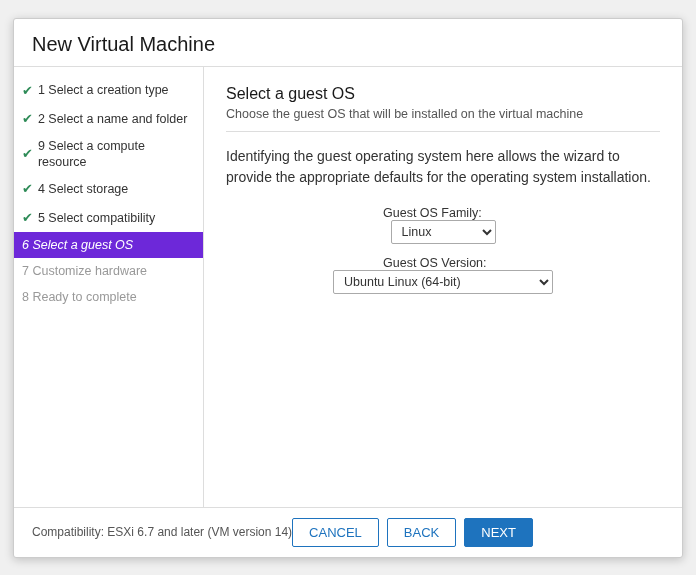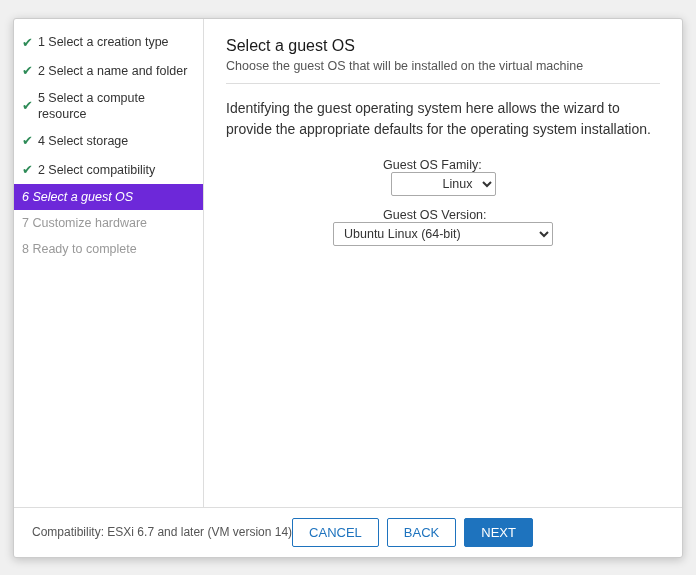--- a/index.html
+++ b/index.html
@@ -152,62 +152,63 @@
     .btn-next {
       background: #1e73be;
       border-color: #1e73be;
       color: #fff;
     }
   </style>
 </head>
 <body>
 
 <div class="dialog">
+  <div class="dialog-title">New Virtual Machine</div>
   <div class="dialog-body">
 
     <div class="sidebar" id="sidebar-container">
         <div class="sidebar-item completed">
           <span class="check-icon">✔</span>
           <span class="step-label">1 Select a creation type</span>
         </div>
         <div class="sidebar-item completed">
           <span class="check-icon">✔</span>
           <span class="step-label">2 Select a name and folder</span>
         </div>
         <div class="sidebar-item completed">
           <span class="check-icon">✔</span>
-          <span class="step-label">5 Select a compute resource</span>
+          <span class="step-label">9 Select a compute resource</span>
         </div>
         <div class="sidebar-item completed">
           <span class="check-icon">✔</span>
           <span class="step-label">4 Select storage</span>
         </div>
         <div class="sidebar-item completed">
           <span class="check-icon">✔</span>
-          <span class="step-label">2 Select compatibility</span>
+          <span class="step-label">5 Select compatibility</span>
         </div>
         <div class="sidebar-item active">
           <span class="step-label">6 Select a guest OS</span>
         </div>
         <div class="sidebar-item disabled">
           <span class="step-label">7 Customize hardware</span>
         </div>
         <div class="sidebar-item disabled">
           <span class="step-label">8 Ready to complete</span>
         </div>
       </div>
 
     <div class="main-content">
       <div class="section-title">Select a guest OS</div>
       <div class="section-subtitle">Choose the guest OS that will be installed on the virtual machine</div>
       <div class="info-text">Identifying the guest operating system here allows the wizard to provide the appropriate defaults for the operating system installation.</div>
 
       <div class="form-row">
         <label class="form-label">Guest OS Family:</label>
-        <select class="form-control" id="family-select" style="width:105px;text-align:right;"><option value="Linux">Linux</option><option value="Windows">Windows</option><option value="Other">Other</option></select>
+        <select class="form-control" id="family-select" style="width:105px;"><option value="Linux">Linux</option><option value="Windows">Windows</option><option value="Other">Other</option></select>
       </div>
       <div class="form-row">
         <label class="form-label">Guest OS Version:</label>
         <select class="form-control" id="version-select" style="width:220px;"><option value="Ubuntu Linux (64-bit)">Ubuntu Linux (64-bit)</option><option value="Ubuntu Linux (32-bit)">Ubuntu Linux (32-bit)</option><option value="Red Hat Enterprise Linux 8 (64-bit)">Red Hat Enterprise Linux 8 (64-bit)</option><option value="CentOS 7 (64-bit)">CentOS 7 (64-bit)</option><option value="Debian 10 (64-bit)">Debian 10 (64-bit)</option></select>
       </div>
     </div>
   </div>
 
   <div class="dialog-footer">
     <span class="compatibility-text">Compatibility: ESXi 6.7 and later (VM version 14)</span>

